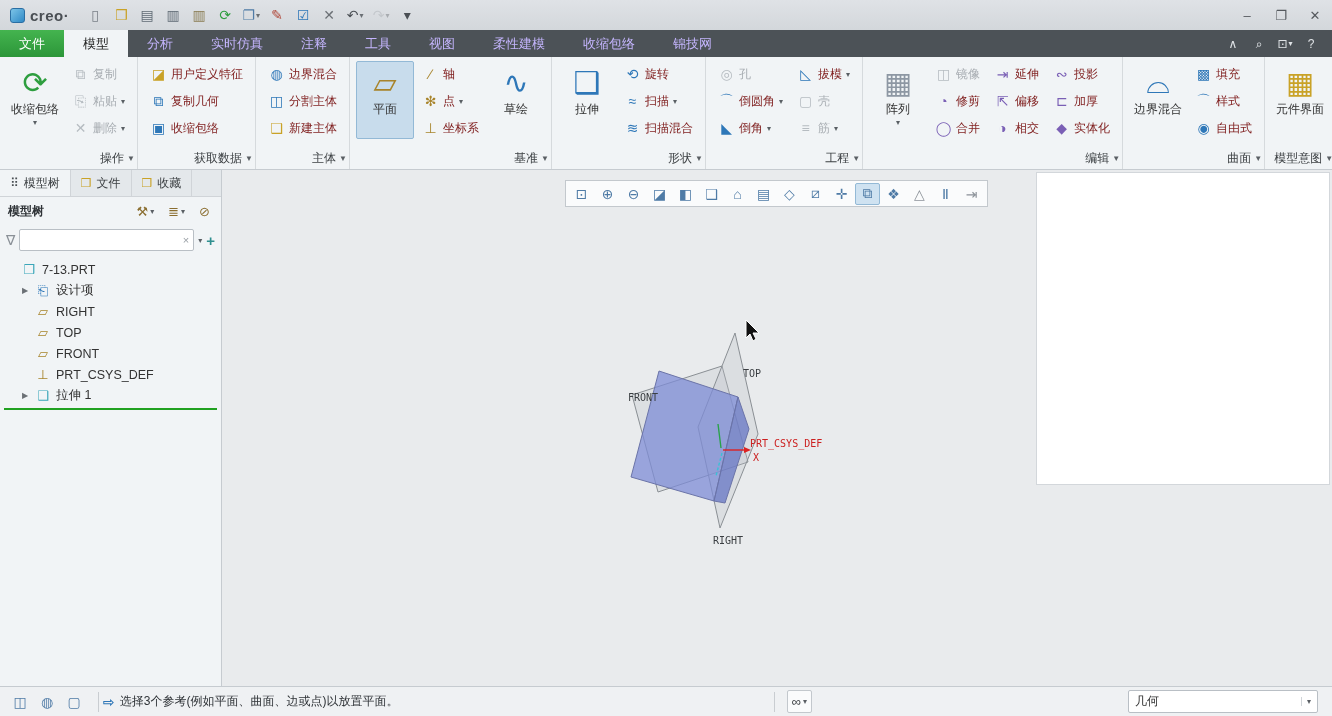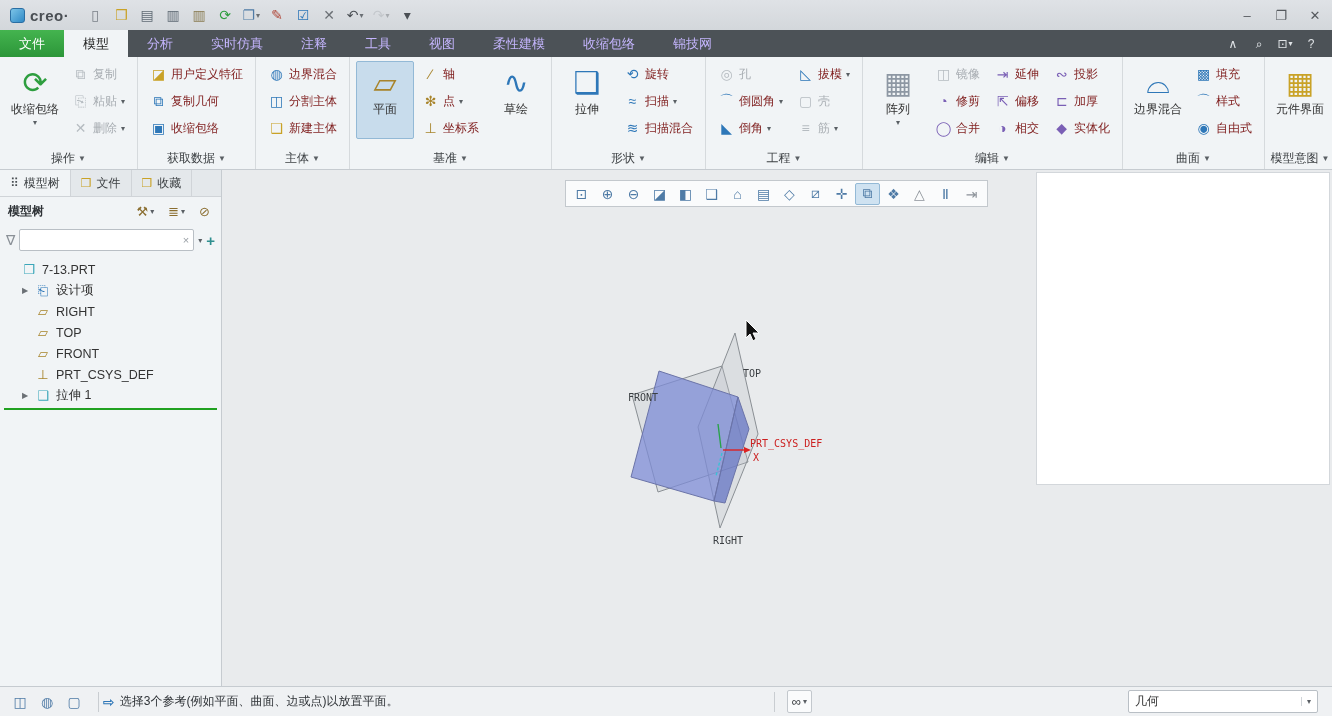--- a/index.html
+++ b/index.html
@@ -33,21 +33,21 @@
   .tabbar-right { margin-left:auto; display:flex; align-items:center; gap:4px; padding-right:10px; }
   .tb-icon { color:#dfe3e6; font-size:12px; width:22px; height:20px; display:flex;
     align-items:center; justify-content:center; border-radius:2px; }
   .tb-icon .dd { font-size:8px; margin-left:1px; }
 
   
   .ribbon { position:absolute; left:0; top:57px; width:1332px; height:113px;
     background:#f1f4f6; border-bottom:1px solid #c6cbd0; display:flex; }
   .rgroup { display:flex; flex-direction:column; border-right:1px solid #d6dadd; padding:2px 2px 0 2px; }
   .rgroup-content { flex:1; display:flex; align-items:flex-start; gap:2px; padding:2px 4px; }
-  .rgroup-label { height:21px; display:flex; align-items:center; justify-content:center;
+  .rgroup-label { height:21px; display:flex; align-items:center; justify-content:flex-end;
     font-size:12px; color:#3d4144; gap:3px; }
   .rgroup-label .dd { font-size:8px; color:#5a5f64; }
   .btn-big { width:58px; min-height:78px; display:flex; flex-direction:column; align-items:center;
     justify-content:flex-start; padding-top:4px; border:1px solid transparent; border-radius:2px; gap:2px; }
   .btn-big.active { background:#c8dcec; border-color:#93b9d6; }
   .btn-big .glyph { font-size:30px; line-height:34px; }
   .btn-big .lbl { font-size:12px; color:#333; text-align:center; line-height:14px; }
   .btn-big .dd { font-size:8px; color:#5a5f64; }
   .btn-col { display:flex; flex-direction:column; justify-content:flex-start; gap:1px; }
   .btn-sm { height:26px; display:flex; align-items:center; gap:4px; padding:0 5px;

